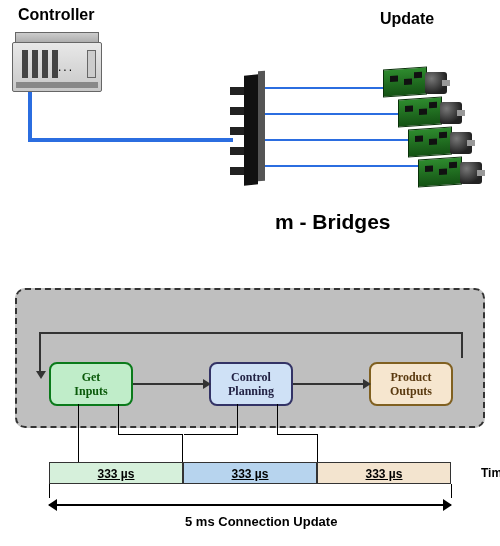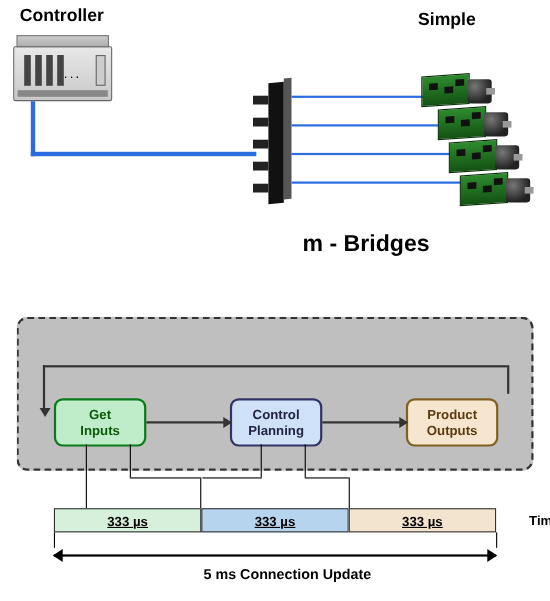--- a/index.html
+++ b/index.html
@@ -195,20 +195,21 @@
     width: 84px;
     height: 44px;
     border-radius: 8px;
     text-align: center;
     font-size: 12px;
     font-weight: bold;
     display: flex;
     align-items: center;
     justify-content: center;
     line-height: 1.2;
+    font-family: Liberation Serif, serif;
   }
   .stage-a { background: #c0edc9; border: 2px solid #0a7a1a; color: #0a5a0a; }
   .stage-b { background: #cfe1f6; border: 2px solid #336; color: #224; }
   .stage-c { background: #f6e6cf; border: 2px solid #806020; color: #5a3a10; }
   .arrowhead {
     position: absolute;
     width: 0;
     height: 0;
     border-top: 5px solid transparent;
     border-bottom: 5px solid transparent;
@@ -263,21 +264,21 @@
   .dbl-arrow .ra {
     position: absolute; right: -1px; top: 1px;
     width:0;height:0;border-top:6px solid transparent;border-bottom:6px solid transparent;border-left:9px solid #000;
   }
 </style>
 </head>
 <body>
 
 <div class="diagram-top">
   <div class="label" style="left:18px; top:6px;">Controller</div>
-  <div class="label" style="left:380px; top:10px;">Simple</div>
+  <div class="label" style="left:380px; top:10px;">Update</div>
 
   <div class="plc">
     <div class="plc-top"></div>
     <div class="plc-body"></div>
     <div class="plc-slot" style="left:10px;"></div>
     <div class="plc-slot" style="left:20px;"></div>
     <div class="plc-slot" style="left:30px;"></div>
     <div class="plc-slot" style="left:40px;"></div>
     <div class="plc-slot" style="left:75px; width:9px; background:#ccc; border:1px solid #666;"></div>
     <div class="plc-dots">...</div>

